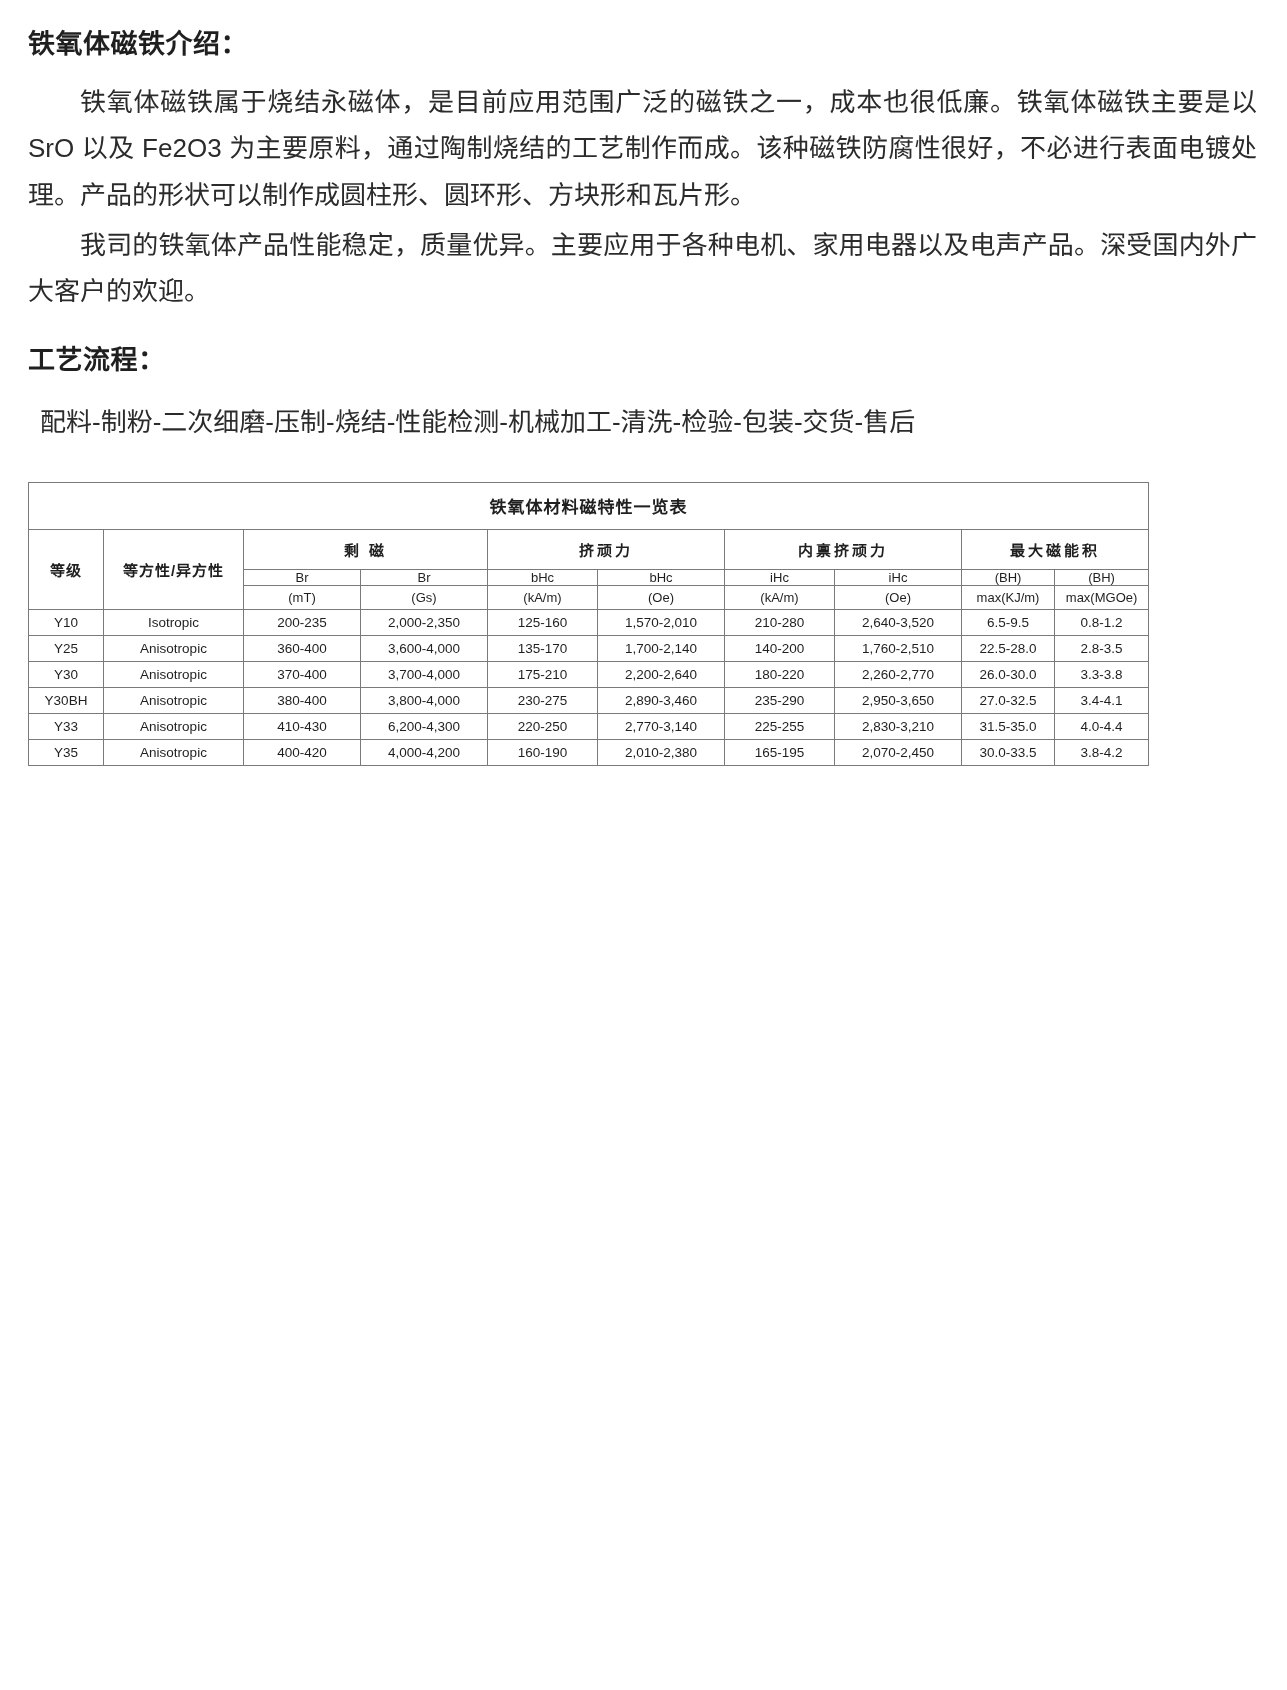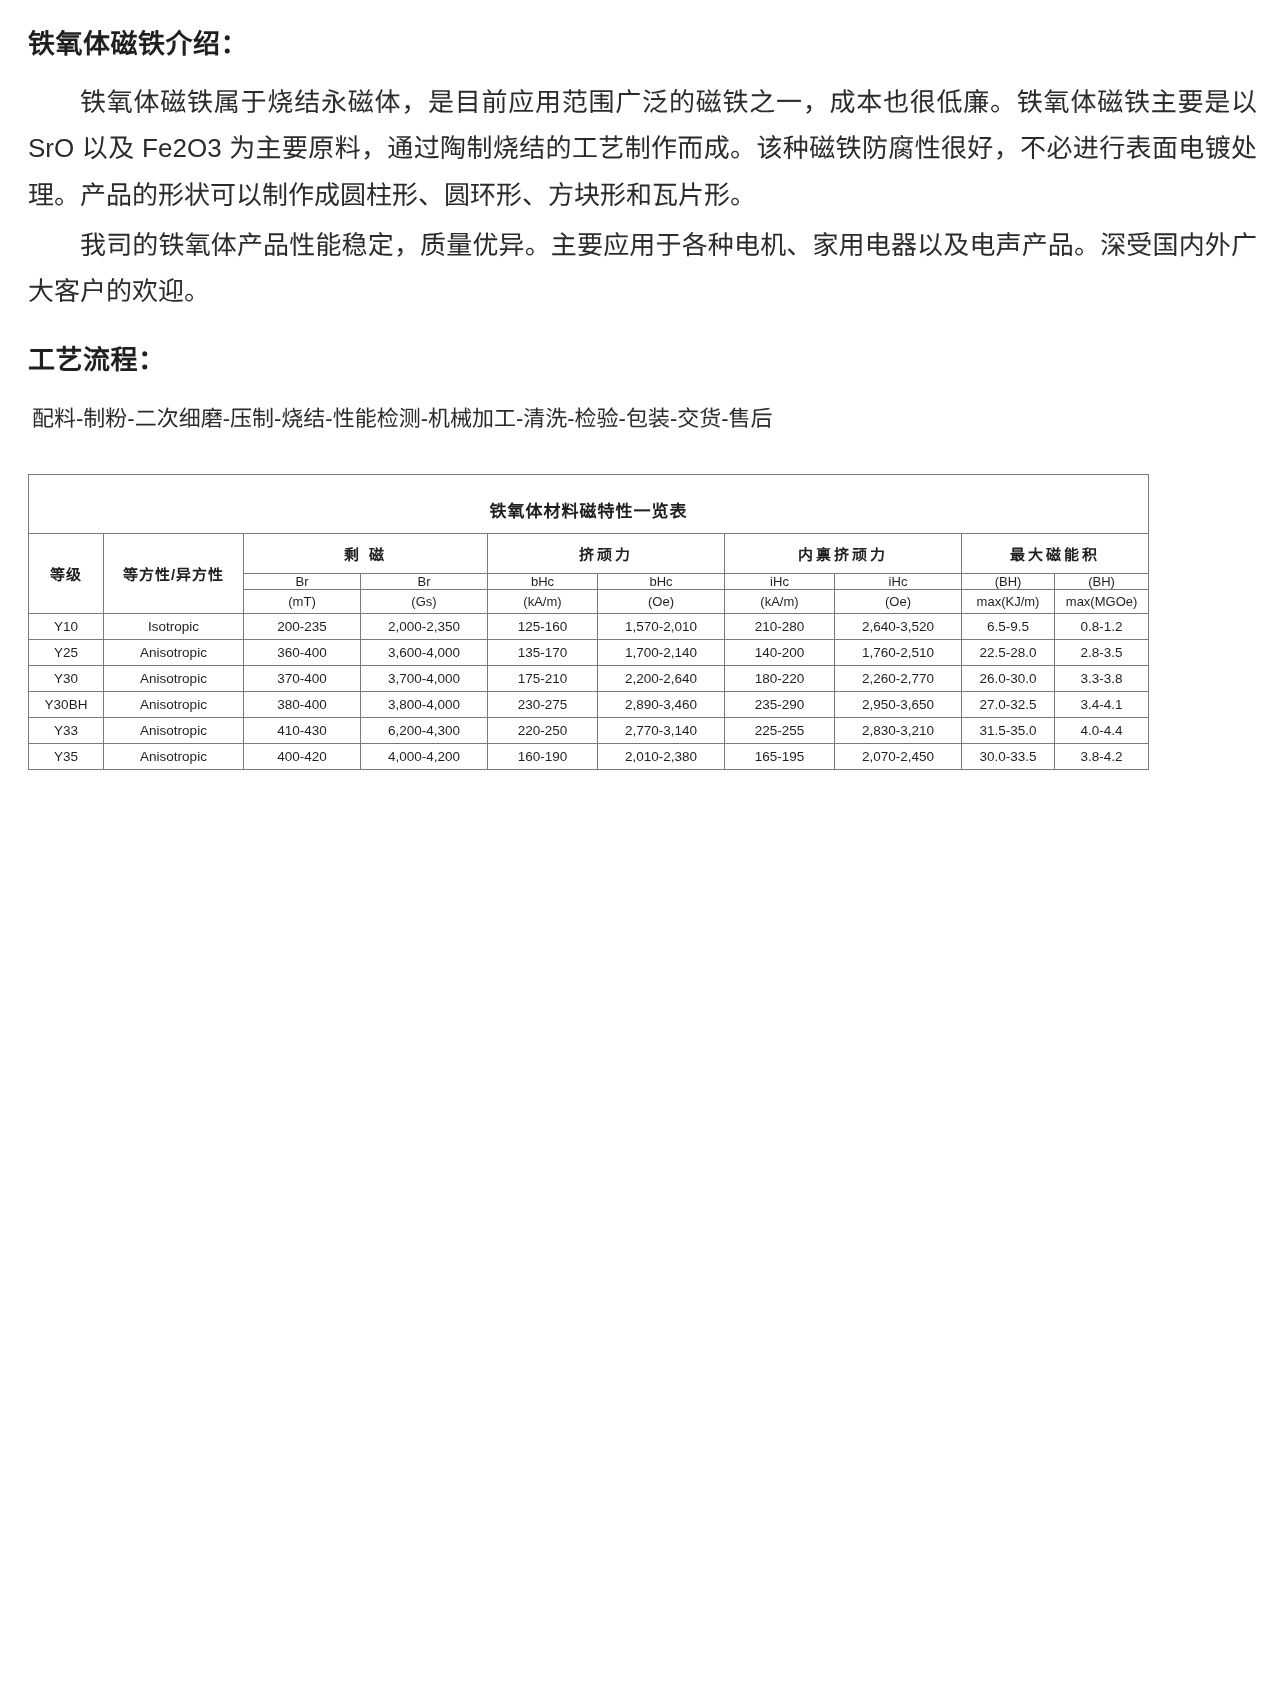--- a/index.html
+++ b/index.html
@@ -36,23 +36,23 @@
     line-height: 1.78;
     margin: 0 0 4px 0;
     text-align: justify;
     text-justify: inter-ideograph;
     color: #2b2b2b;
   }
   p.indent {
     text-indent: 2em;
   }
   p.flow {
-    font-size: 22px;
+    font-size: 26px;
     line-height: 1.78;
-    margin: 4px;
+    margin: 12px;
     color: #2b2b2b;
   }
 
   
   .table-wrap {
     margin-top: 36px;
     width: 1110px;
   }
   table.spec {
     border-collapse: collapse;
@@ -65,21 +65,21 @@
     border: 1px solid #7a7a7a;
     text-align: center;
     vertical-align: middle;
     padding: 3px 2px;
     font-weight: normal;
   }
   table.spec .tbl-title {
     font-size: 17px;
     font-weight: bold;
     letter-spacing: 1px;
-    padding: 22px 0 11px 0;
+    padding: 10px 0 11px 0;
   }
   table.spec .grp {
     font-size: 15px;
     font-weight: bold;
     letter-spacing: 3px;
     padding: 9px 0;
   }
   table.spec .side-head {
     font-size: 15px;
     font-weight: bold;

